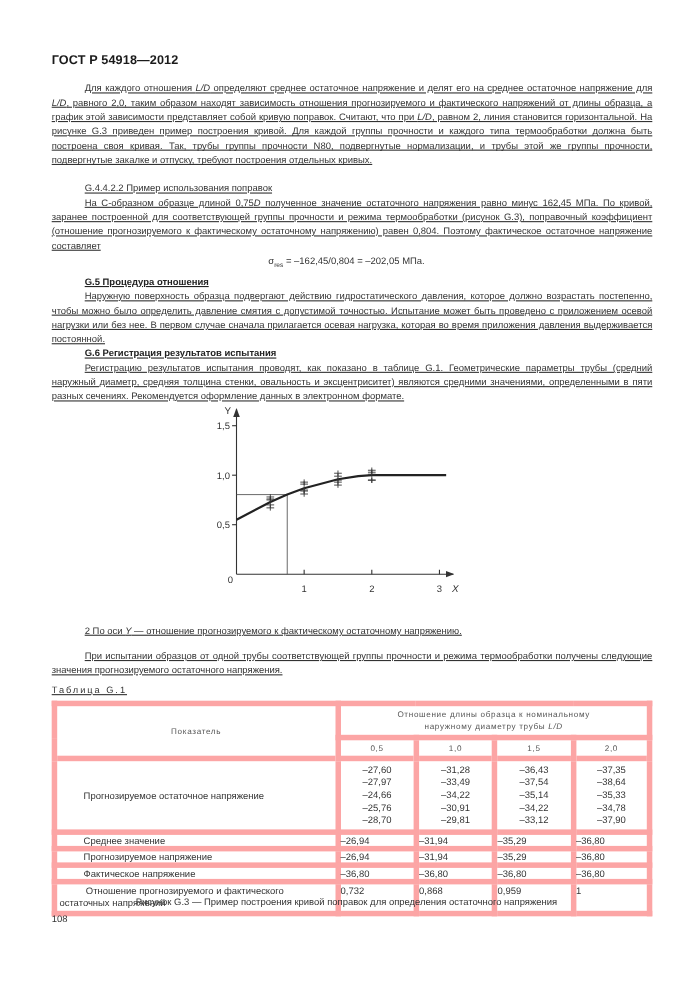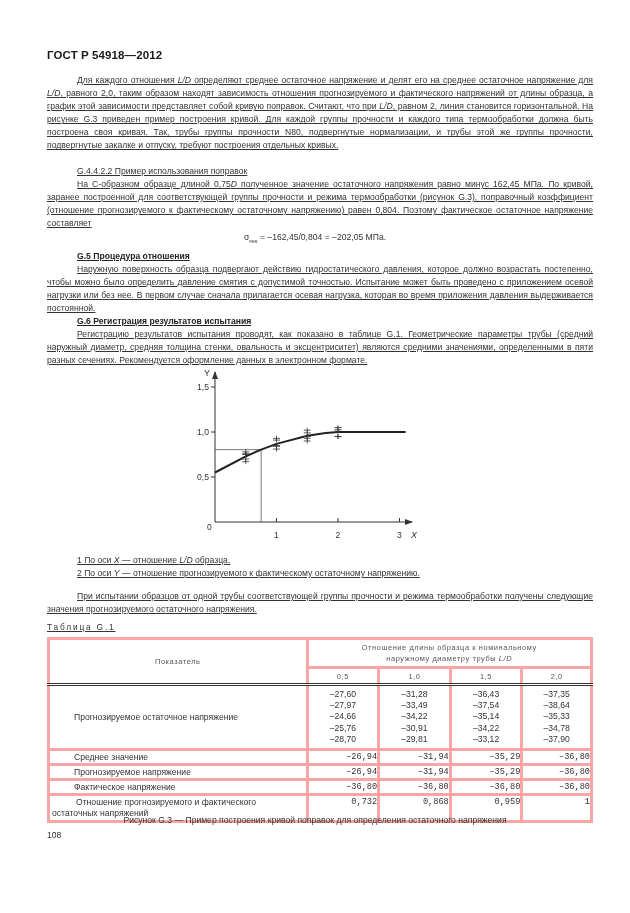--- a/index.html
+++ b/index.html
@@ -10,27 +10,27 @@
   .txt { position: absolute; left: 47px; width: 546px; font-size: 8.6px; line-height: 13.1px; text-align: justify; color: #333; text-decoration: underline; }
   .ind { text-indent: 30px; }
   .bold { font-weight: bold; color: #222; }
   .formula { position: absolute; left: 0; width: 630px; text-align: center; font-size: 8.6px; color: #333; }
   .formula sub { font-size: 6px; }
   .spaced { letter-spacing: 2.2px; }
   i { font-style: italic; }
   svg text { font-family: "Liberation Sans", sans-serif; fill: #333; }
 
   table.g1 { position: absolute; left: 47px; top: 637px; width: 546px; border-collapse: collapse; font-size: 8.6px; color: #333; }
-  table.g1 td, table.g1 th { border: 3px solid #fca5a5; padding: 0; font-weight: normal; margin-top: 26px; }
+  table.g1 td, table.g1 th { border: 5px solid #fca5a5; padding: 0; font-weight: normal; margin-top: 26px; }
   table.g1 th { font-size: 7.4px; letter-spacing: 0.6px; color: #555; }
   .hdr-row1 th { height: 22px; }
   .hdr-row2 th { height: 14px; }
   table.g1 thead tr.hdr-row2 th, table.g1 thead tr.hdr-row1 th.rowspan2 { border-bottom: 3px double #333; }
   .lab { text-align: left; padding-left: 24px !important; }
-  .num { text-align: right; font-family: Liberation Mono, monospace; }
+  .num { text-align: left; }
   .multi { line-height: 11.2px; padding: 3px 0 !important; }
   .multi div { text-align: center; }
   .r { height: 15px; }
   .last-lab { text-align: left; text-indent: 24px; line-height: 11px; padding: 1px 2px 1px 2px !important; }
   .caption { position: absolute; left: 0; width: 630px; top: 815px; text-align: center; font-size: 8.6px; color: #333; }
   .pageno { position: absolute; left: 47px; top: 830px; font-size: 8.6px; color: #333; }
 </style>
 </head>
 <body>
 
@@ -115,21 +115,20 @@
         <line x1="334.5" y1="436.5" x2="341.5" y2="436.5" stroke="#333" stroke-width="0.8"></line>
         <line x1="338" y1="434" x2="338" y2="439" stroke="#333" stroke-width="0.8"></line>
         <line x1="334.5" y1="429.3" x2="341.5" y2="429.3" stroke="#333" stroke-width="0.8"></line>
         <line x1="338" y1="426.8" x2="338" y2="431.8" stroke="#333" stroke-width="0.8"></line>
       </g>
     <text id="ylabel" x="204" y="376" font-size="9">Y</text>
     <text id="xlabel" x="411" y="538" font-size="9" font-style="italic">X</text>
     <text x="207" y="530" font-size="8.6">0</text>
   </svg>
 
-  <div class="txt ind" style="top:554px;"><span>1 По оси </span><i>X</i><span> — отношение </span><i>L/D</i><span> образца.</span></div>
   <div class="txt ind" style="top:567px;"><span>2 По оси </span><i>Y</i><span> — отношение прогнозируемого к фактическому остаточному напряжению.</span></div>
 
   <div class="txt ind" style="top:590px;">При испытании образцов от одной трубы соответствующей группы прочности и режима термообработки получены следующие значения прогнозируемого остаточного напряжения.</div>
 
   <div class="txt spaced" style="top:621px; font-size:8.4px; letter-spacing:1.8px;">Таблица G.1</div>
 
   <table class="g1">
     <colgroup>
       <col style="width:260px">
         <col style="width:72px">

